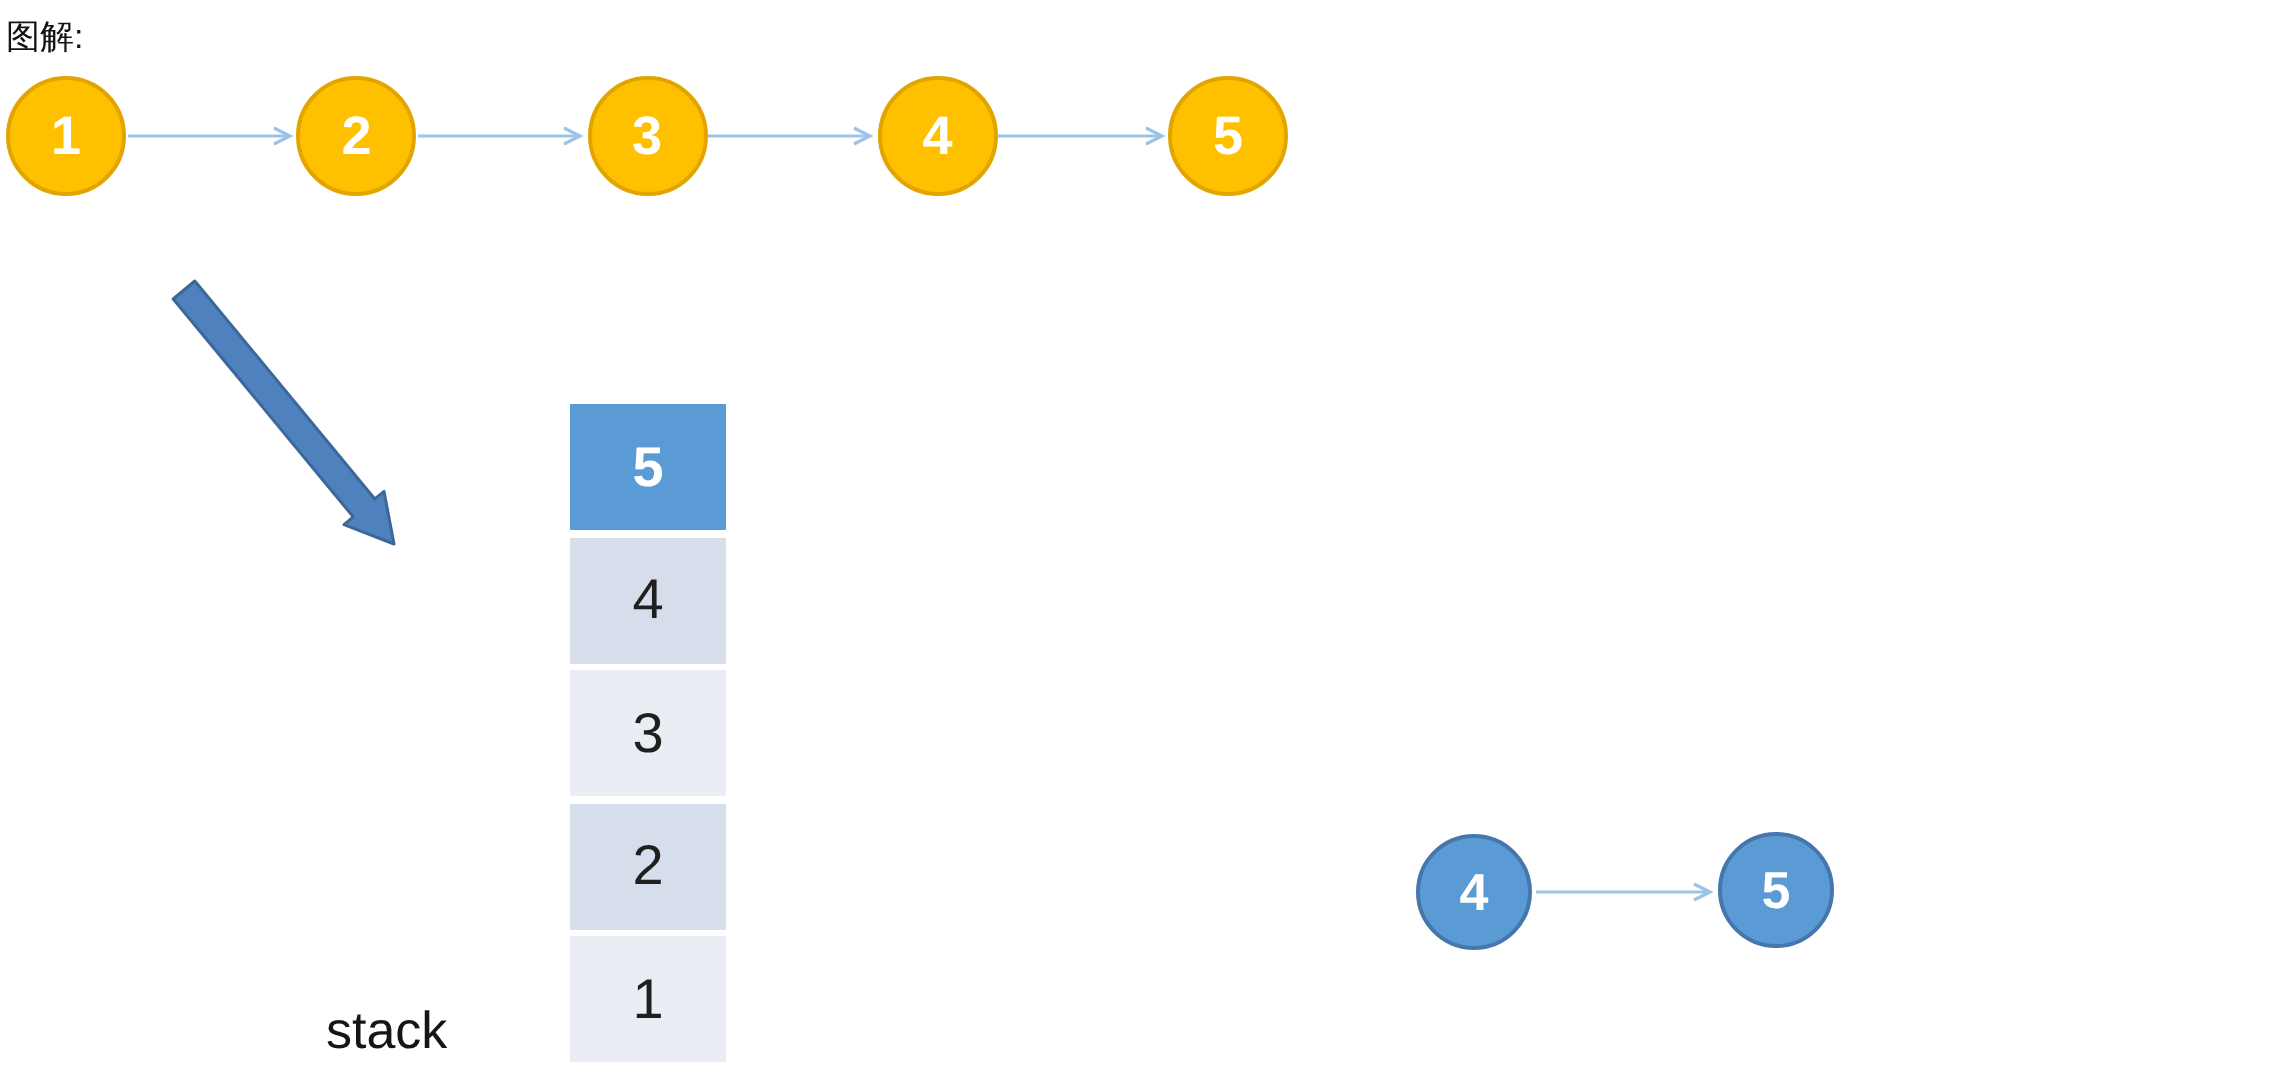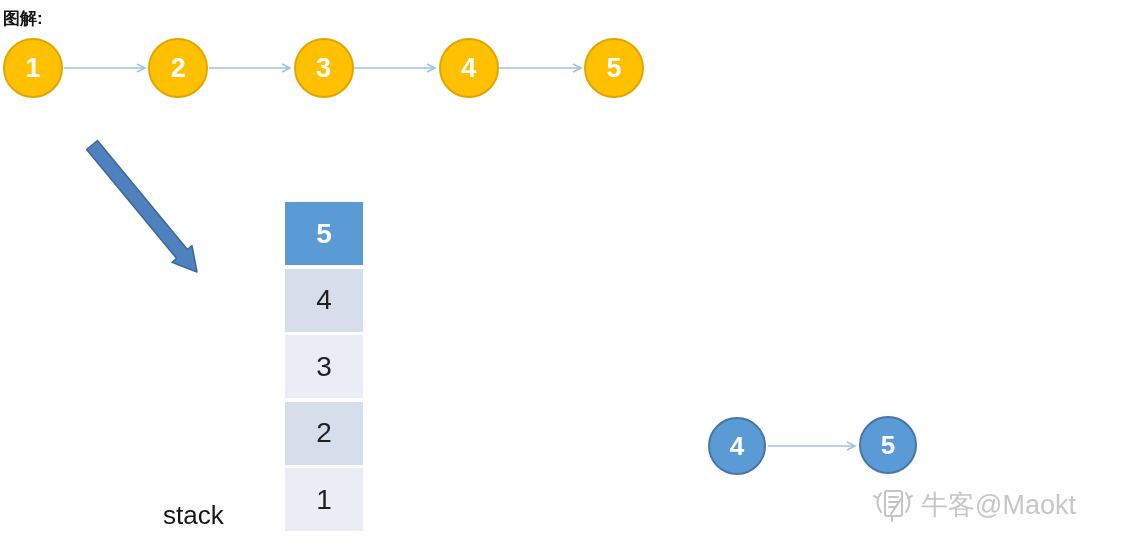--- a/index.html
+++ b/index.html
@@ -2,21 +2,21 @@
 <html><head>
 <meta charset="utf-8">
 <style>
   html,body { margin:0; padding:0; background:#ffffff; }
   .canvas {
     position:relative; width:1138px; height:546px; background:#ffffff;
     font-family:"Liberation Sans", sans-serif; overflow:hidden;
   }
   .page-title {
     position:absolute; left:3px; top:7px;
-    font-size:17px; font-weight:700; color:#141414;
+    font-size:17px; font-weight:400; color:#141414;
   }
   .overlay { position:absolute; left:0; top:0; pointer-events:none; }
   .ll-node {
     position:absolute; border-radius:50%; box-sizing:border-box;
     display:flex; align-items:center; justify-content:center;
     color:#ffffff; font-weight:600;
   }
   .ll-node.orange { width:60px; height:60px; font-size:27px; }
   .ll-node.blue   { width:58px; height:58px; font-size:26px; }
   .stack-cell {
@@ -80,29 +80,14 @@
       <div class="stack-cell" style="top: 468px; background: rgb(234, 237, 244);">1</div>
     </div>
   <div class="stack-label">stack</div>
 
 
   <div id="result-list">
       <div class="ll-node blue" style="left: 708px; top: 417px; background: rgb(91, 155, 213); border: 2px solid rgb(69, 118, 172);">4</div>
       <div class="ll-node blue" style="left: 859px; top: 416px; background: rgb(91, 155, 213); border: 2px solid rgb(69, 118, 172);">5</div>
     </div>
 
-  <div class="watermark">
-    <svg width="46" height="38" viewBox="0 0 46 38" fill="none" stroke="#c4c4c4" stroke-width="2" stroke-linecap="round">
-      <rect x="15" y="5" width="17" height="25" rx="2"></rect>
-      <line x1="19" y1="11" x2="28" y2="11"></line>
-      <line x1="19" y1="16" x2="28" y2="16"></line>
-      <line x1="19" y1="21" x2="25" y2="21"></line>
-      <line x1="21" y1="28" x2="31" y2="13"></line>
-      <path d="M11,7 q-7,9 0,19"></path>
-      <path d="M8,12 l-4,-2"></path>
-      <path d="M36,7 q7,9 0,19"></path>
-      <path d="M38,12 l4,-2"></path>
-      <line x1="22" y1="30" x2="22" y2="35"></line>
-    </svg>
-    <span>牛客@Maokt</span>
-  </div>
 
 </div>
 
 </body></html>

